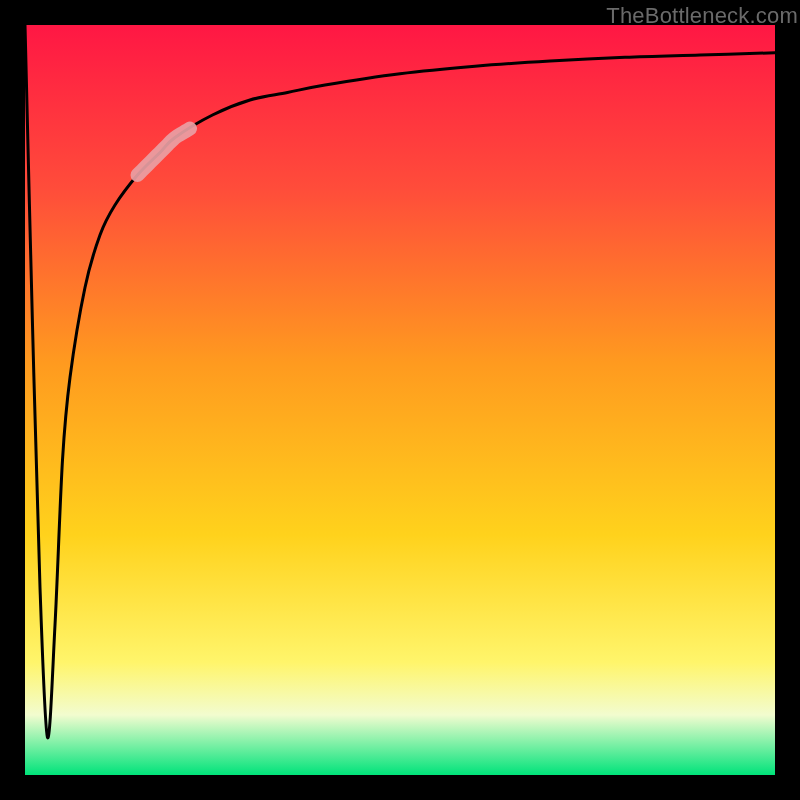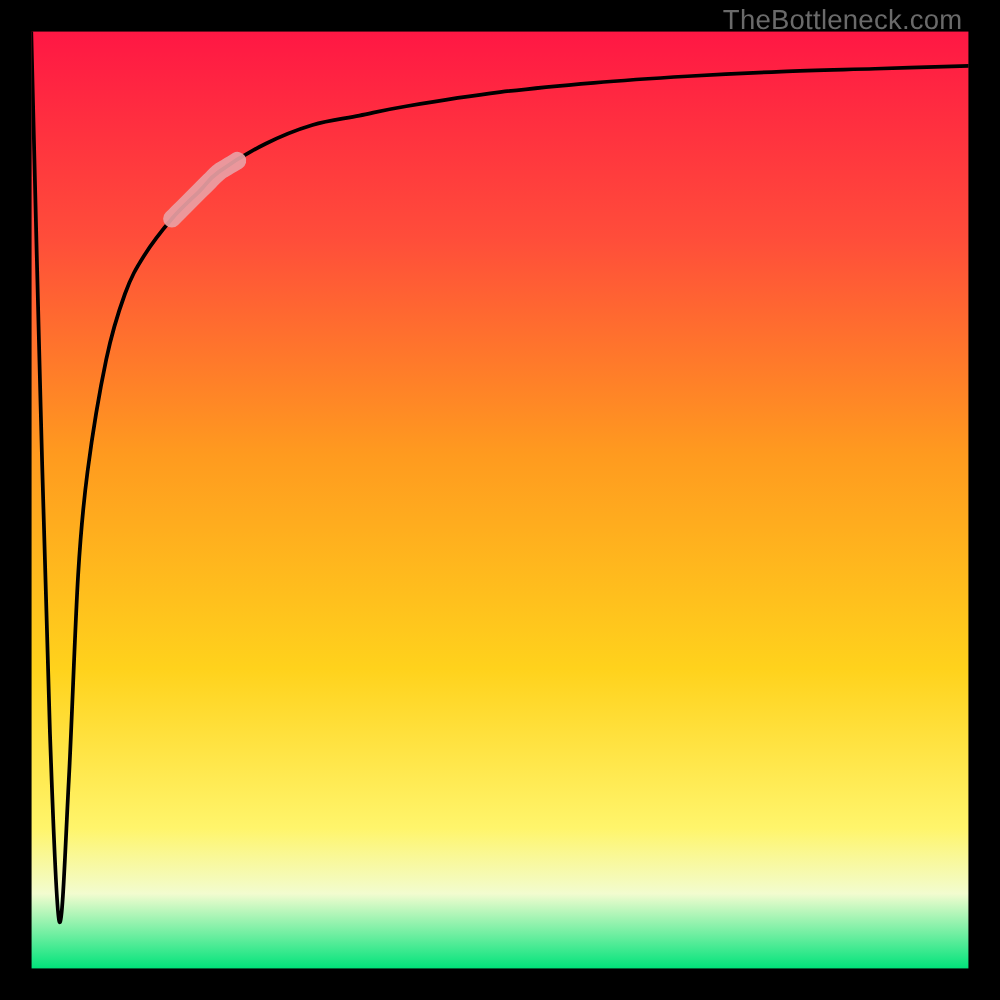--- a/index.html
+++ b/index.html
@@ -35,21 +35,21 @@
   .curve-svg {
     position: absolute;
     left: 0;
     top: 0;
     width: 100%;
     height: 100%;
   }
   .watermark {
     position: absolute;
     top: 3px;
-    right: 30px;
+    right: 2px;
     color: #6a6a6a;
     font-size: 22px;
     font-weight: 500;
     letter-spacing: 0.2px;
     user-select: none;
     margin-left: 37px;
   }
 </style>
 </head>
 <body>

